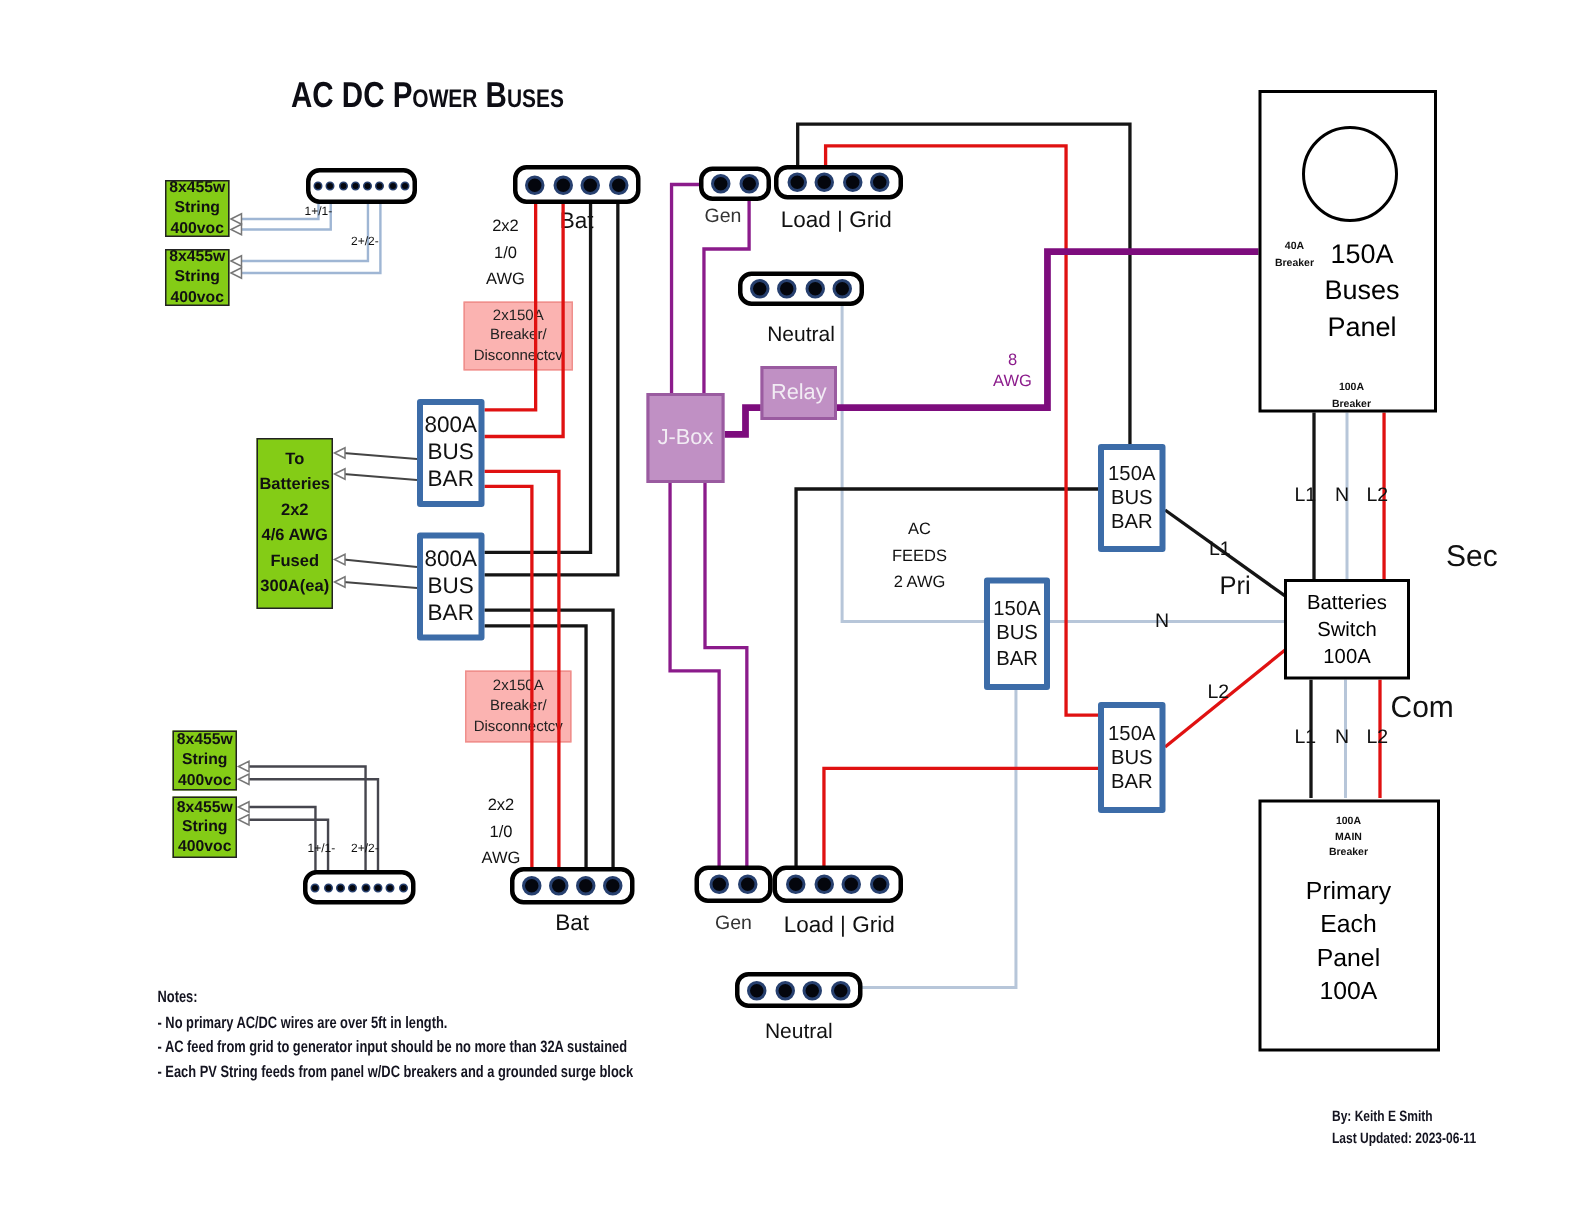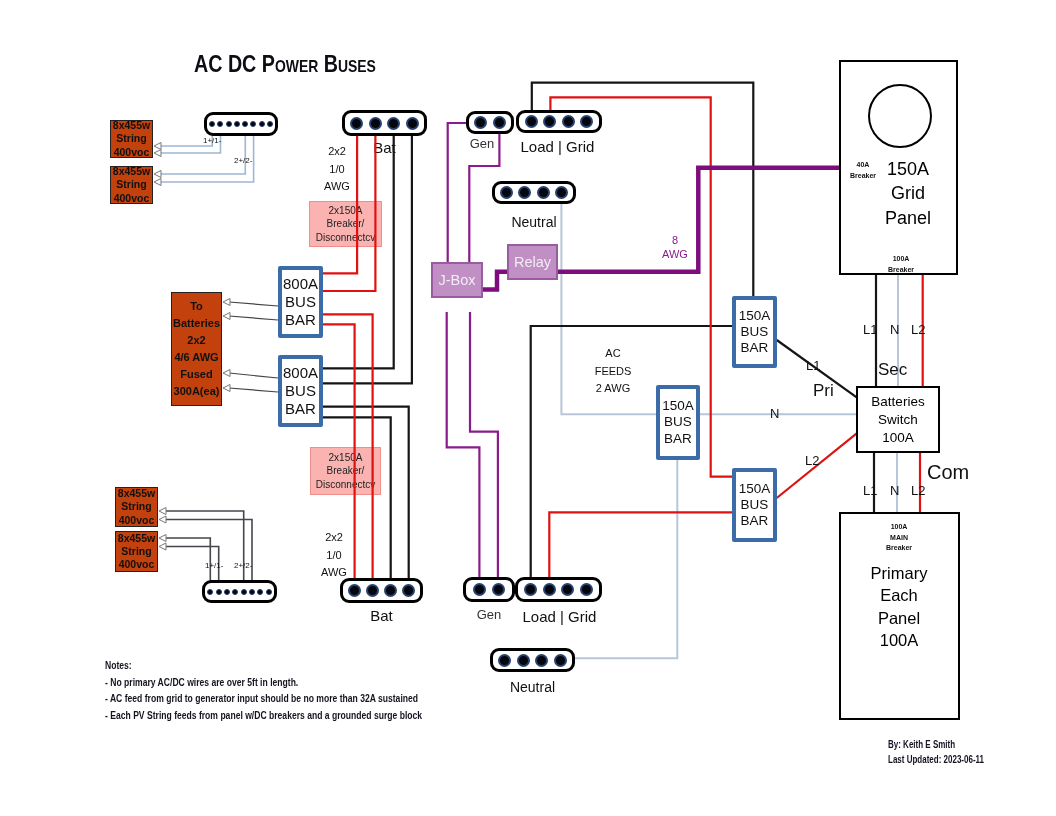--- a/index.html
+++ b/index.html
@@ -7,21 +7,21 @@
           font-family:"Liberation Sans",sans-serif;}
   .lbl{position:absolute;color:#111;white-space:nowrap;z-index:4;font-family:"Liberation Sans",sans-serif;}
   .c{text-align:center}
   .b{font-weight:normal}
   .under{z-index:1}
   #wires{position:absolute;left:0;top:0;z-index:2;pointer-events:none}
   .strip{position:absolute;background:#fff;border:3px solid #000;border-radius:9px;
          display:flex;align-items:center;justify-content:space-evenly;box-sizing:border-box;z-index:3}
   .dot{background:#04060d;border:2px solid #27406f;border-radius:50%;width:9px;height:9px}
   .dot.sm{width:4px;height:4px;border-width:1.5px}
-  .pvbox{position:absolute;background:#c2410c;border:1.5px solid #222;box-sizing:border-box;
+  .pvbox{position:absolute;background:#84cc16;border:1.5px solid #222;box-sizing:border-box;
          display:flex;flex-direction:column;justify-content:center;text-align:center;
          font:bold 10.5px/1.25 "Liberation Sans",sans-serif;color:#111;z-index:3}
   .busbar{position:absolute;background:#fff;border:4px solid #3c6ca8;border-radius:2px;box-sizing:border-box;
           display:flex;flex-direction:column;justify-content:center;text-align:center;
           font:15px/1.2 "Liberation Sans",sans-serif;color:#111;z-index:3}
   .busbar.sm150{font-size:13.5px}
   .pink{position:absolute;background:#fbb3b1;border:1px solid #ef8f8c;box-sizing:border-box;
         display:flex;flex-direction:column;justify-content:center;text-align:center;
         font:10px/1.35 "Liberation Sans",sans-serif;color:#222;z-index:1}
   .pbox{position:absolute;background:#c090c4;border:2px solid #9a5ba0;box-sizing:border-box;
@@ -189,21 +189,21 @@
     <span>150A</span>
       <span>BUS</span>
       <span>BAR</span>
   </div>
   <div class="busbar sm150" style="left:732px;top:468px;width:45px;height:74px">
     <span>150A</span>
       <span>BUS</span>
       <span>BAR</span>
   </div>
 
-  <div class="pbox" style="left:431px;top:262px;width:52px;height:36px">J-Box</div>
+  <div class="pbox" style="left:431px;top:262px;width:52px;height:60px">J-Box</div>
   <div class="pbox" style="left:507px;top:244px;width:51px;height:36px">Relay</div>
 
   <div class="strip" style="left:204px;top:112px;width:74px;height:24px">
     <div class="dot sm"></div>
       <div class="dot sm"></div>
       <div class="dot sm"></div>
       <div class="dot sm"></div>
       <div class="dot sm"></div>
       <div class="dot sm"></div>
       <div class="dot sm"></div>
@@ -298,53 +298,53 @@
   </div>
 
   <div class="panel" style="left:839px;top:60px;width:119px;height:215px">
     <div style="position:absolute;left:27px;top:22px;width:60px;height:60px;border:2.5px solid #000;border-radius:50%"></div>
     <div class="tiny" style="left:2px;top:98px;width:40px">
       <div>40A</div>
       <div>Breaker</div>
     </div>
     <div class="c" style="position:absolute;left:18px;top:95px;width:98px;font-size:18px;line-height:1.35">
       <div>150A</div>
-      <div>Grid</div>
+      <div>Buses</div>
       <div>Panel</div>
     </div>
     <div class="tiny" style="left:39px;top:192px;width:42px">
       <div>100A</div>
       <div>Breaker</div>
     </div>
   </div>
 
   <div class="panel c" style="left:856px;top:386px;width:84px;height:67px;border-width:2px;font-size:13.5px;line-height:1.35;padding-top:5px">
     <div>Batteries</div>
     <div>Switch</div>
     <div>100A</div>
   </div>
 
-  <div class="panel" style="left:839px;top:512px;width:121px;height:208px">
+  <div class="panel" style="left:839px;top:533px;width:121px;height:168px">
     <div class="tiny" style="left:0;top:8px;width:116px">
       <div>100A</div>
       <div>MAIN</div>
       <div>Breaker</div>
     </div>
     <div class="c" style="position:absolute;left:0;top:48px;width:116px;font-size:16.5px;line-height:1.35">
       <div>Primary</div>
       <div>Each</div>
       <div>Panel</div>
       <div>100A</div>
     </div>
   </div>
 
   <div class="lbl" style="left:863px;top:322px;font-size:13px">L1</div>
   <div class="lbl" style="left:890px;top:322px;font-size:13px">N</div>
   <div class="lbl" style="left:911px;top:322px;font-size:13px">L2</div>
-  <div class="lbl" style="left:878px;top:360px;font-size:17px">Sec</div>
+  <div class="lbl" style="left:964px;top:360px;font-size:20px">Sec</div>
   <div class="lbl" style="left:806px;top:358px;font-size:13px">L1</div>
   <div class="lbl" style="left:813px;top:381px;font-size:17px">Pri</div>
   <div class="lbl" style="left:770px;top:406px;font-size:13px">N</div>
   <div class="lbl" style="left:805px;top:453px;font-size:13px">L2</div>
   <div class="lbl" style="left:927px;top:461px;font-size:20px">Com</div>
   <div class="lbl" style="left:863px;top:483px;font-size:13px">L1</div>
   <div class="lbl" style="left:890px;top:483px;font-size:13px">N</div>
   <div class="lbl" style="left:911px;top:483px;font-size:13px">L2</div>
 
   <div class="lbl notes" style="left:105px;top:657px;width:480px">

